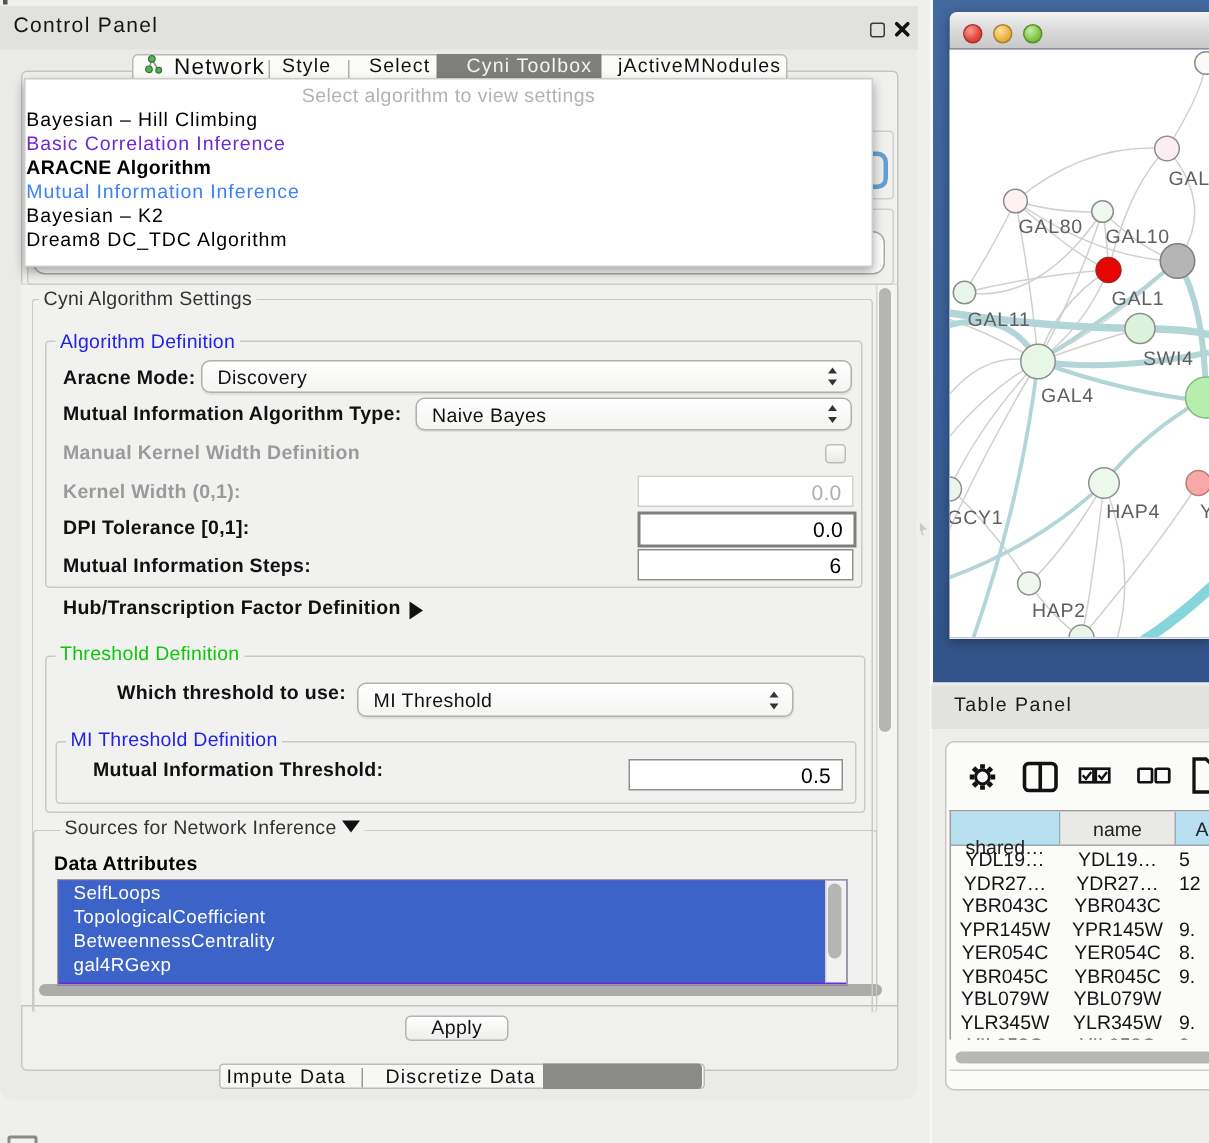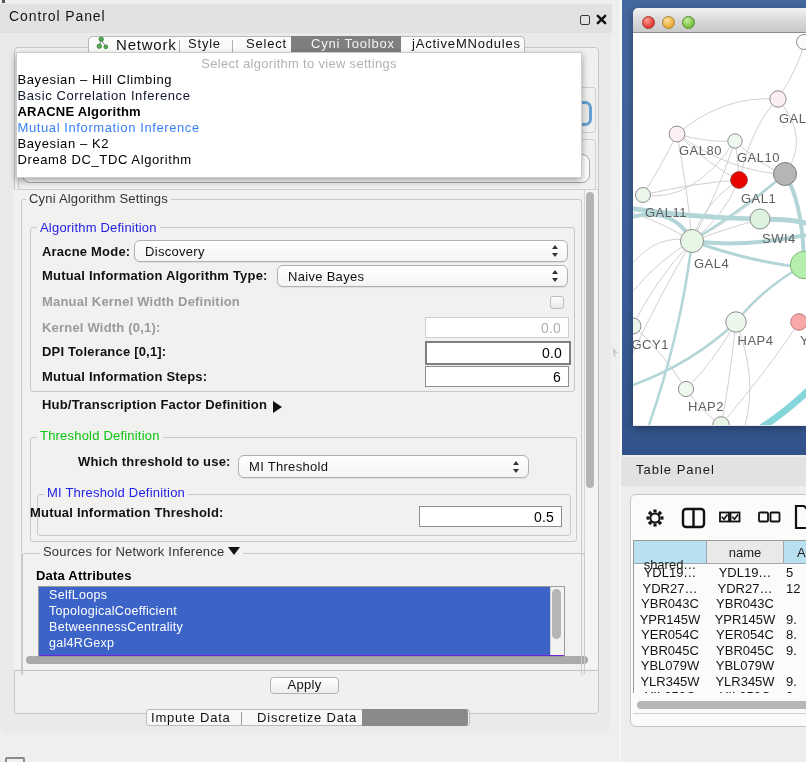--- a/index.html
+++ b/index.html
@@ -241,21 +241,21 @@
 <div class="gbox" style="left:30px;top:437px;width:545px;height:103px;"></div>
 <span class="gtitle" style="left:37px;top:428px;color:#0cc60c;">Threshold Definition</span>
 <span class="lbl ab" style="left:78px;top:453.5px;">Which threshold to use:</span>
 <div class="combo" style="left:238px;top:455px;width:289px;height:21px;">
       <span class="tx">MI Threshold</span>
       <span class="arr"></span>
     </div>
 
 <div class="gbox" style="left:37px;top:494px;width:532px;height:40px;"></div>
 <span class="gtitle" style="left:44px;top:485px;color:#2222e6;">MI Threshold Definition</span>
-<span class="lbl ab" style="left:30px;top:505px;text-align:right;">Mutual Information Threshold:</span>
+<span class="lbl ab" style="left:62px;top:505px;text-align:right;">Mutual Information Threshold:</span>
 <div class="inp" style="left:419px;top:506px;width:141px;height:19px;border:1.5px solid #8e8e8c;">
       <span class="tx">0.5</span>
     </div>
 
 <div class="gbox" style="left:22px;top:553px;width:561px;height:121px;border-bottom:none;"></div>
 <span class="gtitle" style="left:40px;top:543.5px;color:#333;">Sources for Network Inference <span style="display:inline-block;vertical-align:1px;width:0;height:0;border-left:6.5px solid transparent;border-right:6.5px solid transparent;border-top:8px solid #111;"></span></span>
 <span class="lbl ab" style="left:36px;top:567.5px;color:#000;">Data Attributes</span>
 <div class="ab" style="left:38px;top:586px;width:525px;height:69px;background:#6d28d9;border:1px solid #9a9a98;">
   <div class="ab" style="left:0;top:0;width:511px;height:68px;background:#3c64c8;"></div>
   <div class="ab" style="left:511px;top:0;width:13px;height:68px;background:#f2f2f1;border-left:1px solid #d0d0cf;"></div>
@@ -294,21 +294,21 @@
 <span class="ab" style="left:412px;top:36px;font-size:13px;color:#111;letter-spacing:0.8px;">jActiveMNodules</span>
 
 <div class="ab" style="left:18px;top:87px;width:576px;height:44px;border:1px solid #cfcfce;border-radius:3px;"></div>
 <div class="ab" style="left:18px;top:139px;width:576px;height:49px;border:1px solid #cfcfce;border-radius:3px;"></div>
 <div class="ab" style="left:556px;top:101px;width:36px;height:25px;border:3px solid #639fd4;border-radius:7px;background:#ececea;box-sizing:border-box;"></div>
 <div class="ab" style="left:22px;top:154px;width:568px;height:29px;border:1px solid #ababa9;border-radius:8px;background:#fff;box-sizing:border-box;"></div>
 
 <div class="ab" id="popup" style="left:16px;top:52px;width:564px;height:124px;background:#fff;border:1px solid #cccccb;box-shadow:0 3px 7px rgba(0,0,0,0.35);">
   <span class="ab" style="left:0;top:3px;width:564px;text-align:center;font-size:13px;color:#b2b2b0;letter-spacing:0.3px;">Select algorithm to view settings</span>
   <span class="ab" style="left:0.5px;top:19px;font-size:13px;color:#000;letter-spacing:0.6px;">Bayesian – Hill Climbing</span>
-  <span class="ab" style="left:0.5px;top:35px;font-size:13px;color:#0f172a;letter-spacing:0.6px;">Basic Correlation Inference</span>
+  <span class="ab" style="left:0.5px;top:35px;font-size:13px;color:#6d28d9;letter-spacing:0.6px;">Basic Correlation Inference</span>
   <span class="ab" style="left:0.5px;top:51px;font-size:13px;color:#000;font-weight:bold;letter-spacing:0.2px;">ARACNE Algorithm</span>
   <span class="ab" style="left:0.5px;top:67px;font-size:13px;color:#3b82f6;letter-spacing:0.6px;">Mutual Information Inference</span>
   <span class="ab" style="left:0.5px;top:83px;font-size:13px;color:#000;letter-spacing:0.6px;">Bayesian – K2</span>
   <span class="ab" style="left:0.5px;top:99px;font-size:13px;color:#000;letter-spacing:0.6px;">Dream8 DC_TDC Algorithm</span>
 </div>
 
 <div class="ab" style="left:613px;top:348px;width:5px;height:9px;background:#c9c9c8;clip-path:polygon(0 0,100% 55%,40% 60%,55% 100%,30% 100%,20% 62%,0 75%);"></div>
 
 <div class="ab" style="left:5px;top:757px;width:16px;height:14px;border:2px solid #8a8a88;border-radius:2px;background:#f2f2f1;"></div>
 <div class="ab" style="left:2px;top:0;width:3px;height:3px;background:#555;"></div>

